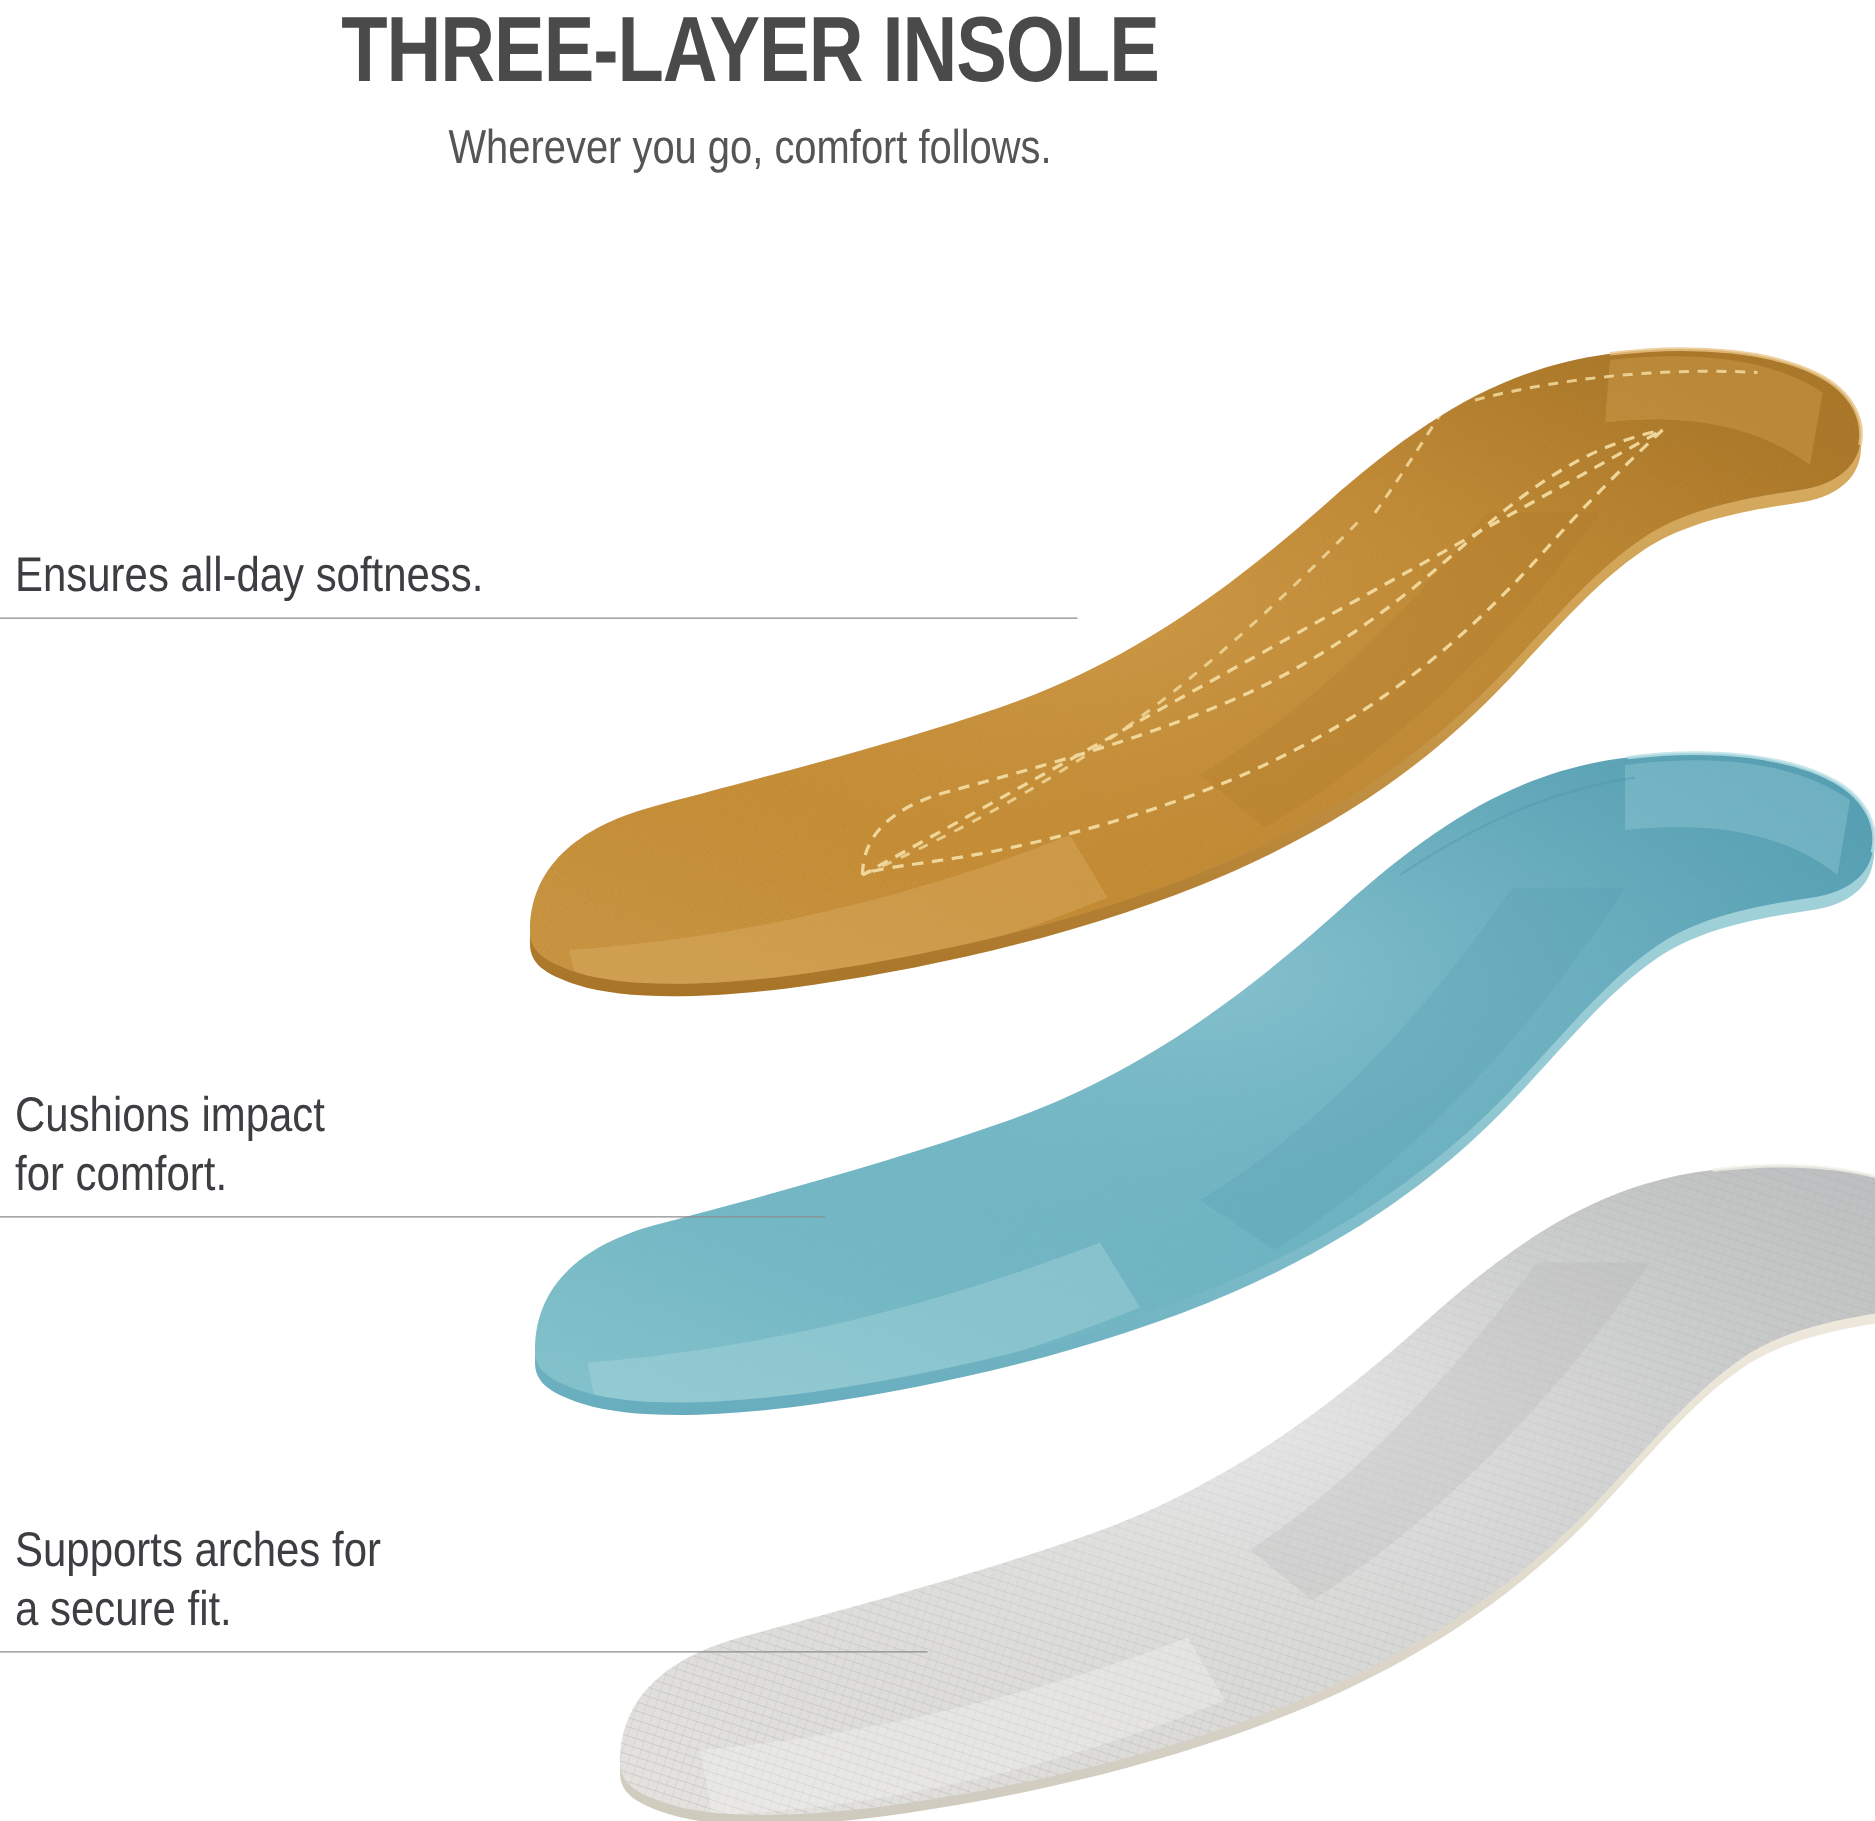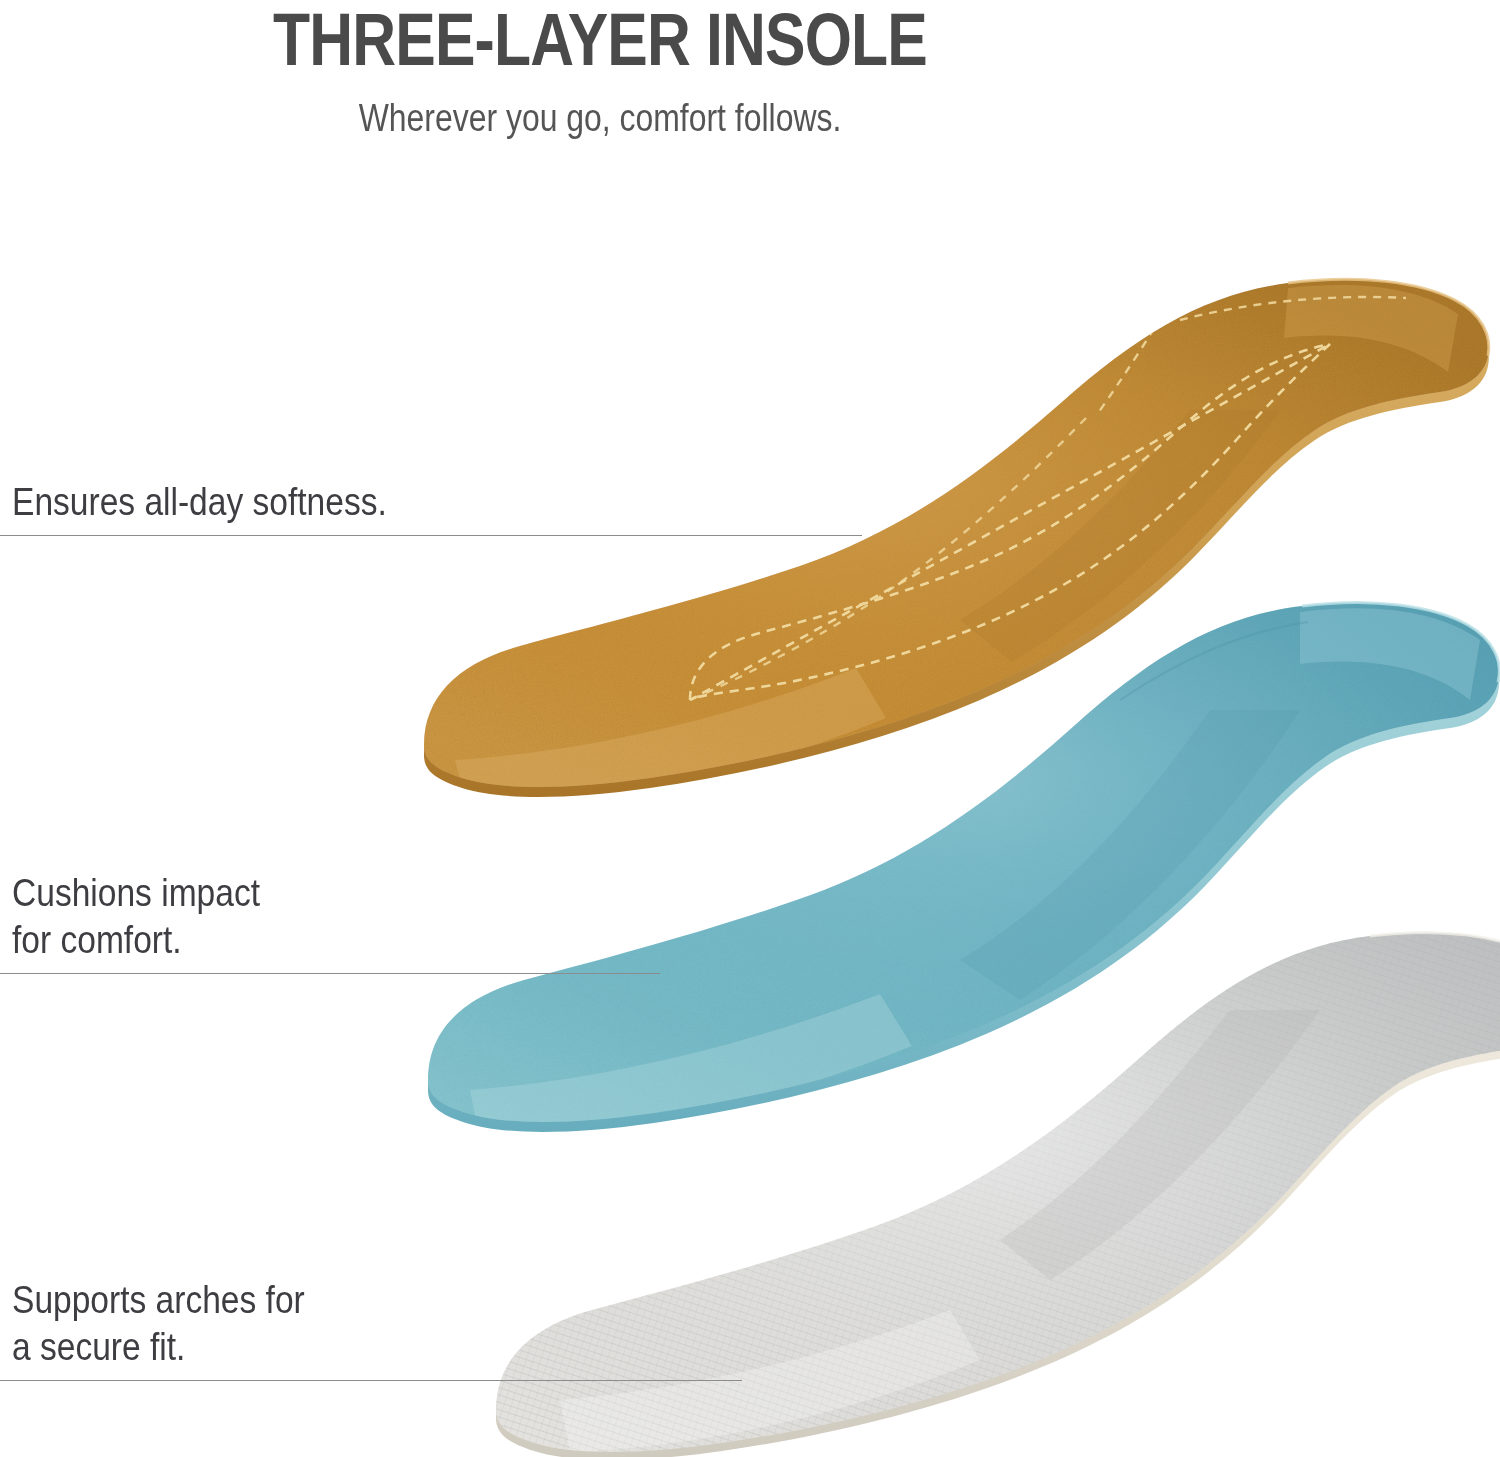--- a/index.html
+++ b/index.html
@@ -51,25 +51,25 @@
     transform:scaleX(0.86);
     transform-origin:left top;
     padding-left:14px;
     white-space:pre-line;
   }
   .leader{
     height:0;border-top:1.6px solid #8c8c8c;
     margin-top:10px;
   }
 
-  #callout-1{top:437px;margin-top:41px;}
+  #callout-1{top:437px;}
   #callout-1 .leader{width:862px;}
   #callout-2{top:869px;}
   #callout-2 .leader{width:660px;}
-  #callout-3{top:1276px;}
+  #callout-3{top:1217px;}
   #callout-3 .leader{width:742px;}
 
   
   #artwork{
     position:absolute;left:0;top:0;width:1500px;height:1457px;
     pointer-events:none;
   }
   #artwork svg{display:block;width:1500px;height:1457px;}
 </style>
 </head>

